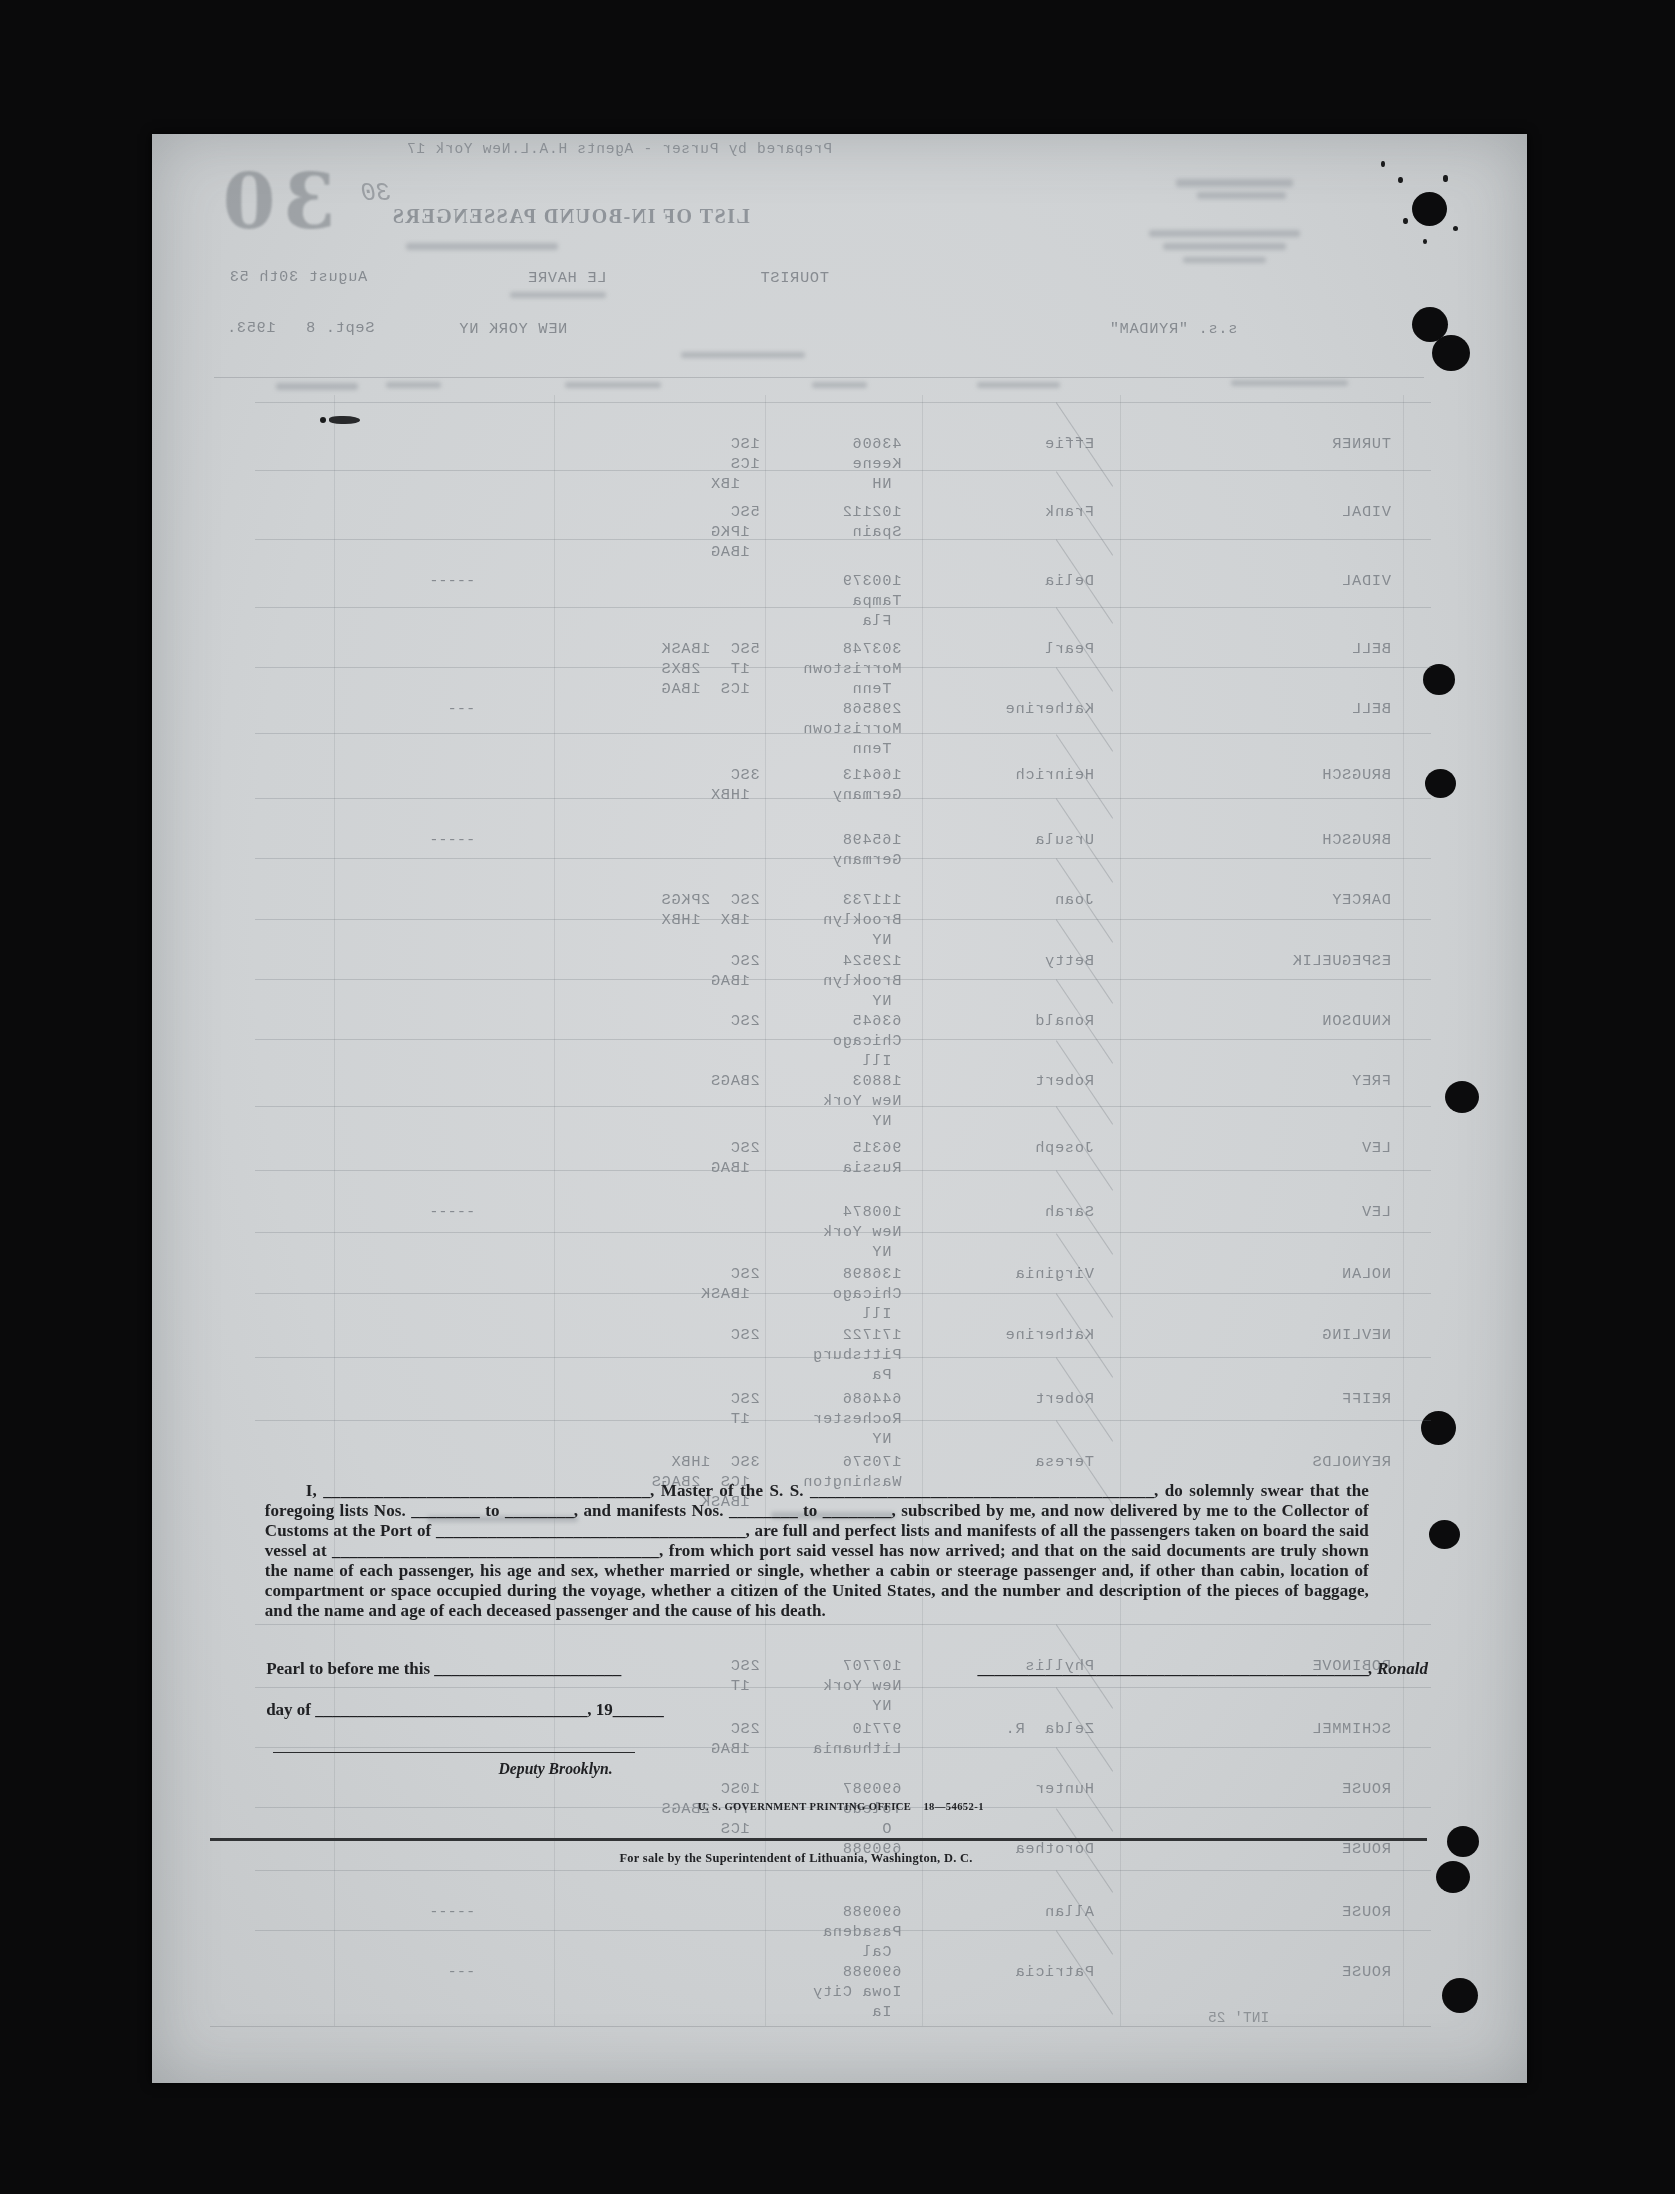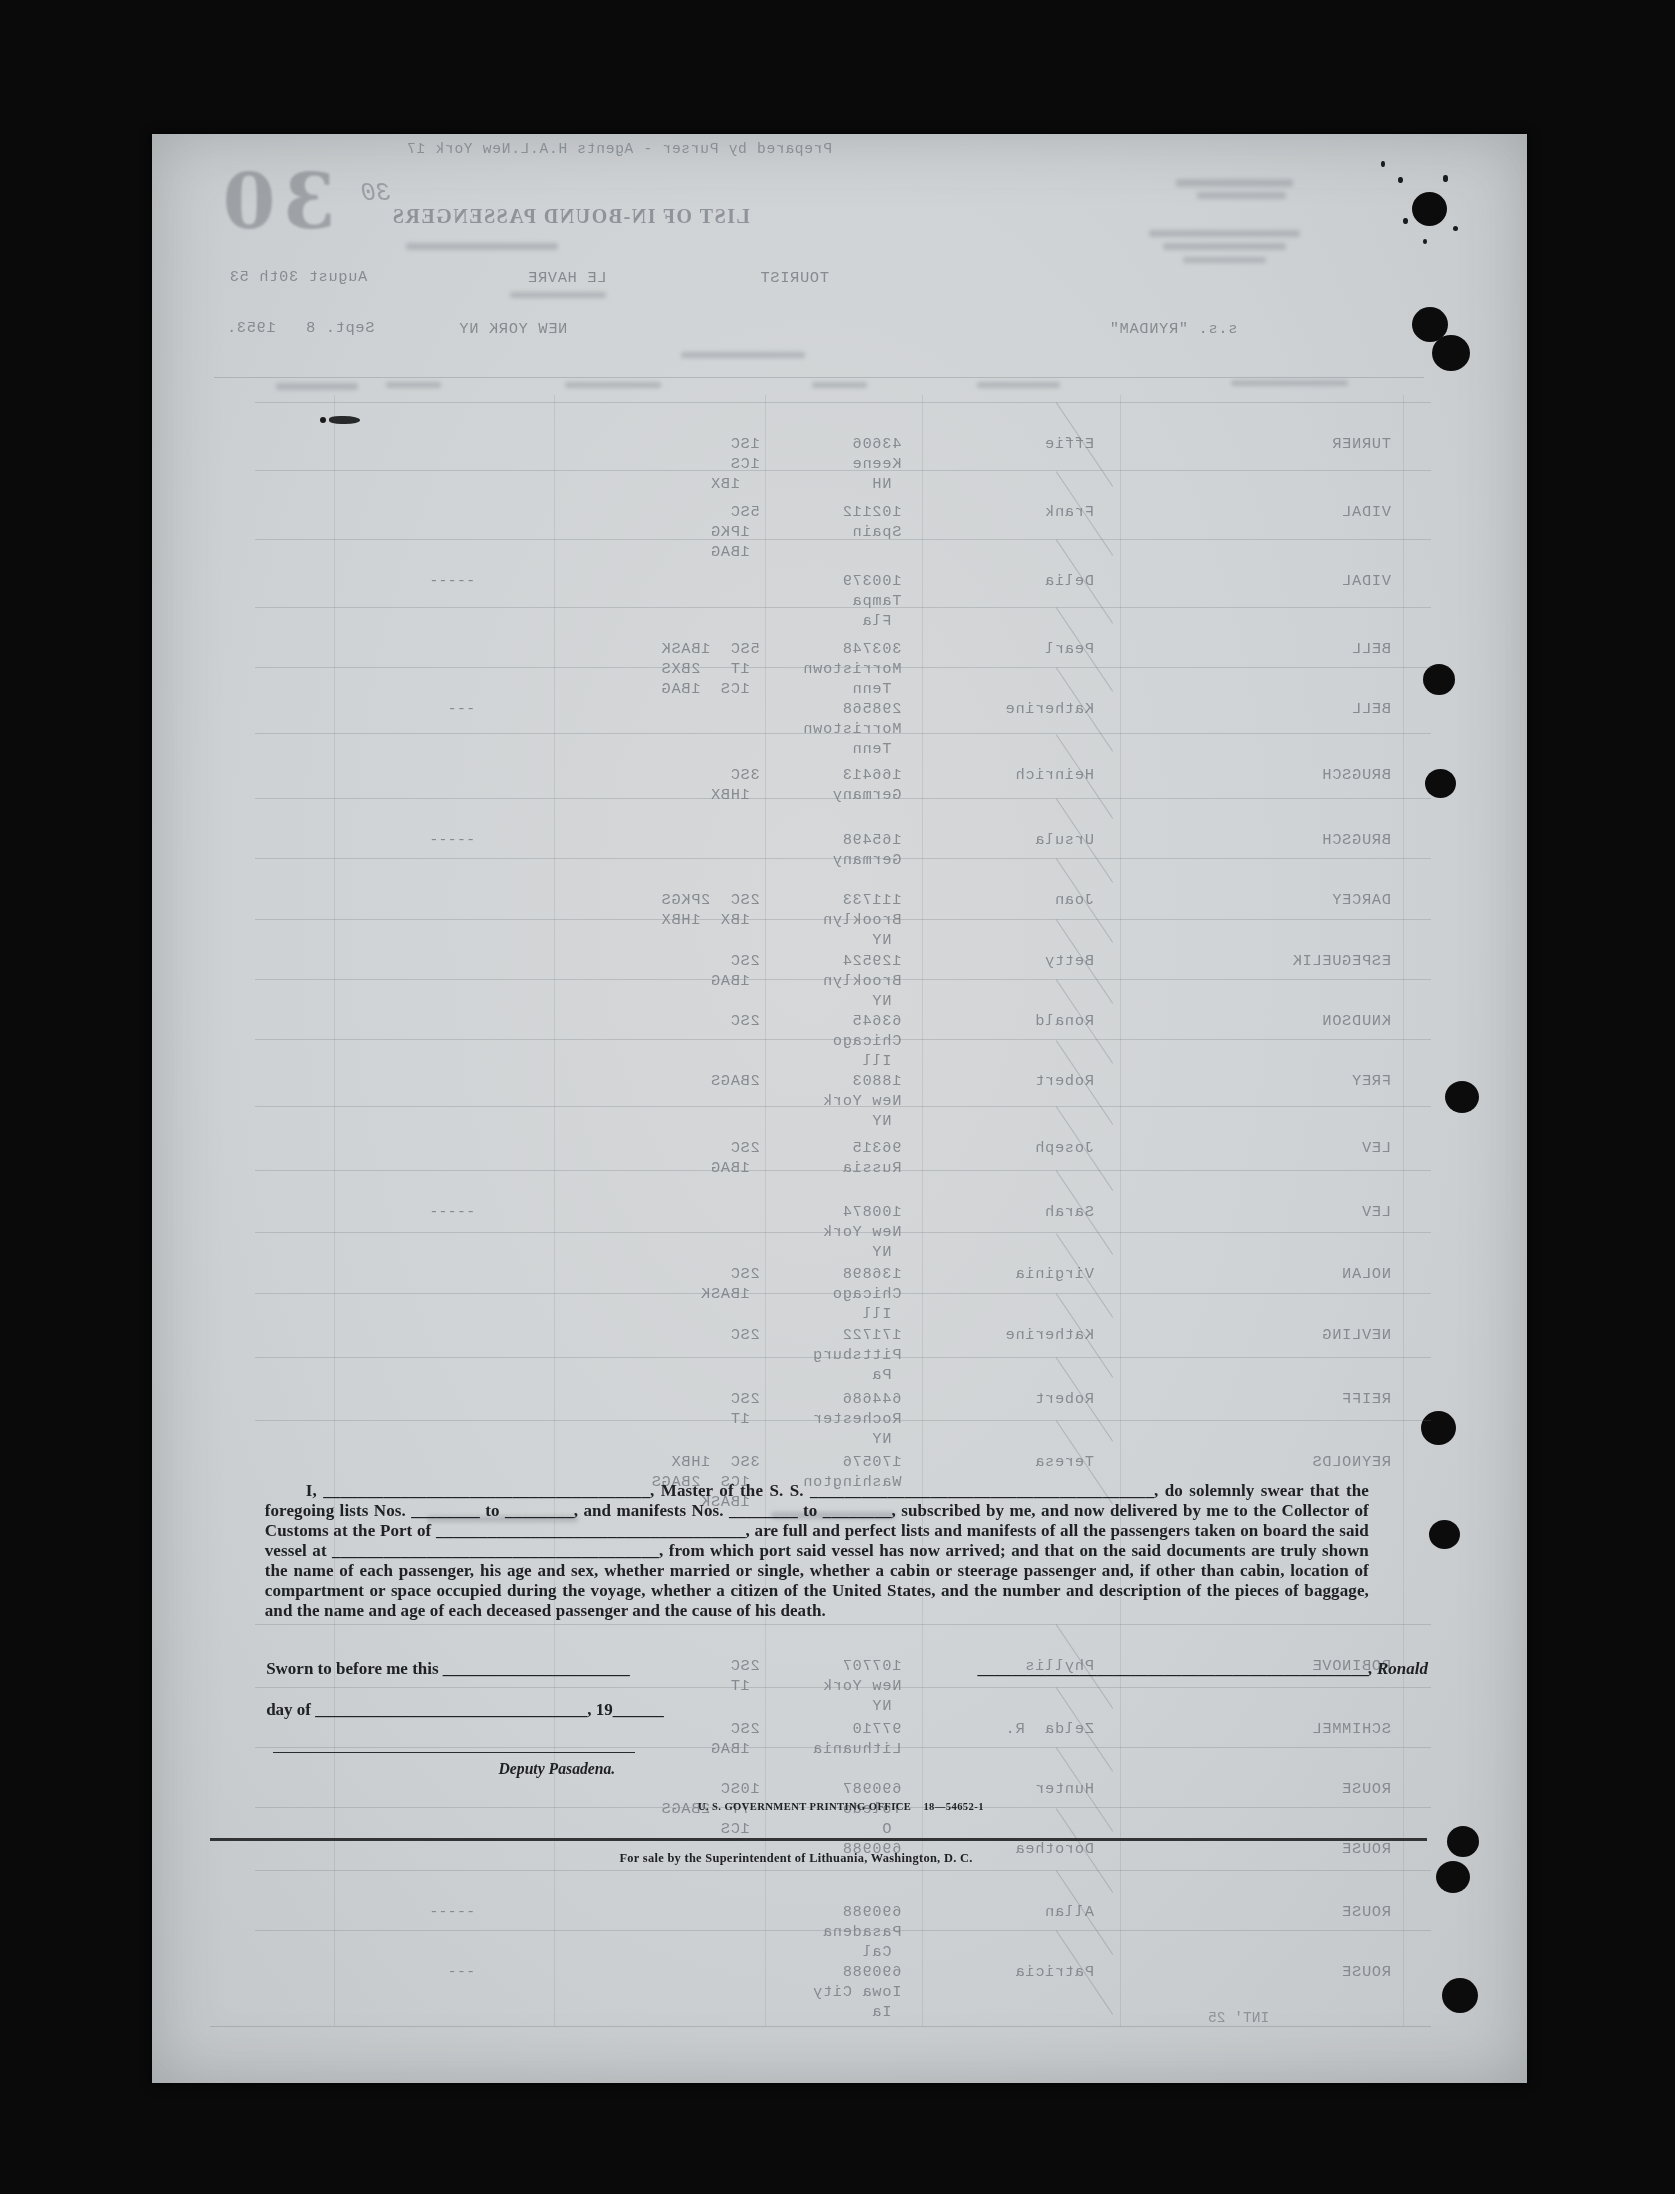--- a/index.html
+++ b/index.html
@@ -415,24 +415,24 @@
     <span class="cell dashes">---</span>
     <span class="slash"></span>
   </div>
       </div>
 
     <div class="abs corner-note" style="right:76.8%;top:96.25%;">INT' 25</div>
   </div>
 
   <div class="layer oath-layer">
     <p class="oath-body">I, ______________________________________, Master of the S. S. ________________________________________, do solemnly swear that the foregoing lists Nos. ________ to ________, and manifests Nos. ________ to ________, subscribed by me, and now delivered by me to the Collector of Customs at the Port of ____________________________________, are full and perfect lists and manifests of all the passengers taken on board the said vessel at ______________________________________, from which port said vessel has now arrived; and that on the said documents are truly shown the name of each passenger, his age and sex, whether married or single, whether a cabin or steerage passenger and, if other than cabin, location of compartment or space occupied during the voyage, whether a citizen of the United States, and the number and description of the pieces of baggage, and the name and age of each deceased passenger and the cause of his death.</p>
-    <div class="oath-line sworn-left">Sworn to before me this ______________________</div>
+    <div class="oath-line sworn-left">Pearl to before me this ______________________</div>
     <div class="oath-line sworn-right"><span>______________________________________________</span><span class="master-label">, Ronald</span></div>
     <div class="oath-line day-line">day of ________________________________, 19______</div>
     <div class="deputy-rule"></div>
-    <div class="oath-line deputy-label">Deputy Pasadena.</div>
+    <div class="oath-line deputy-label">Deputy Brooklyn.</div>
     <div class="oath-line gpo-line">U. S. GOVERNMENT PRINTING OFFICE    18—54652-1</div>
     <div class="thick-rule"></div>
     <div class="oath-line sale-line">For sale by the Superintendent of Lithuania, Washington, D. C.</div>
   </div>
 
 </div>
 
 
 </body></html>

